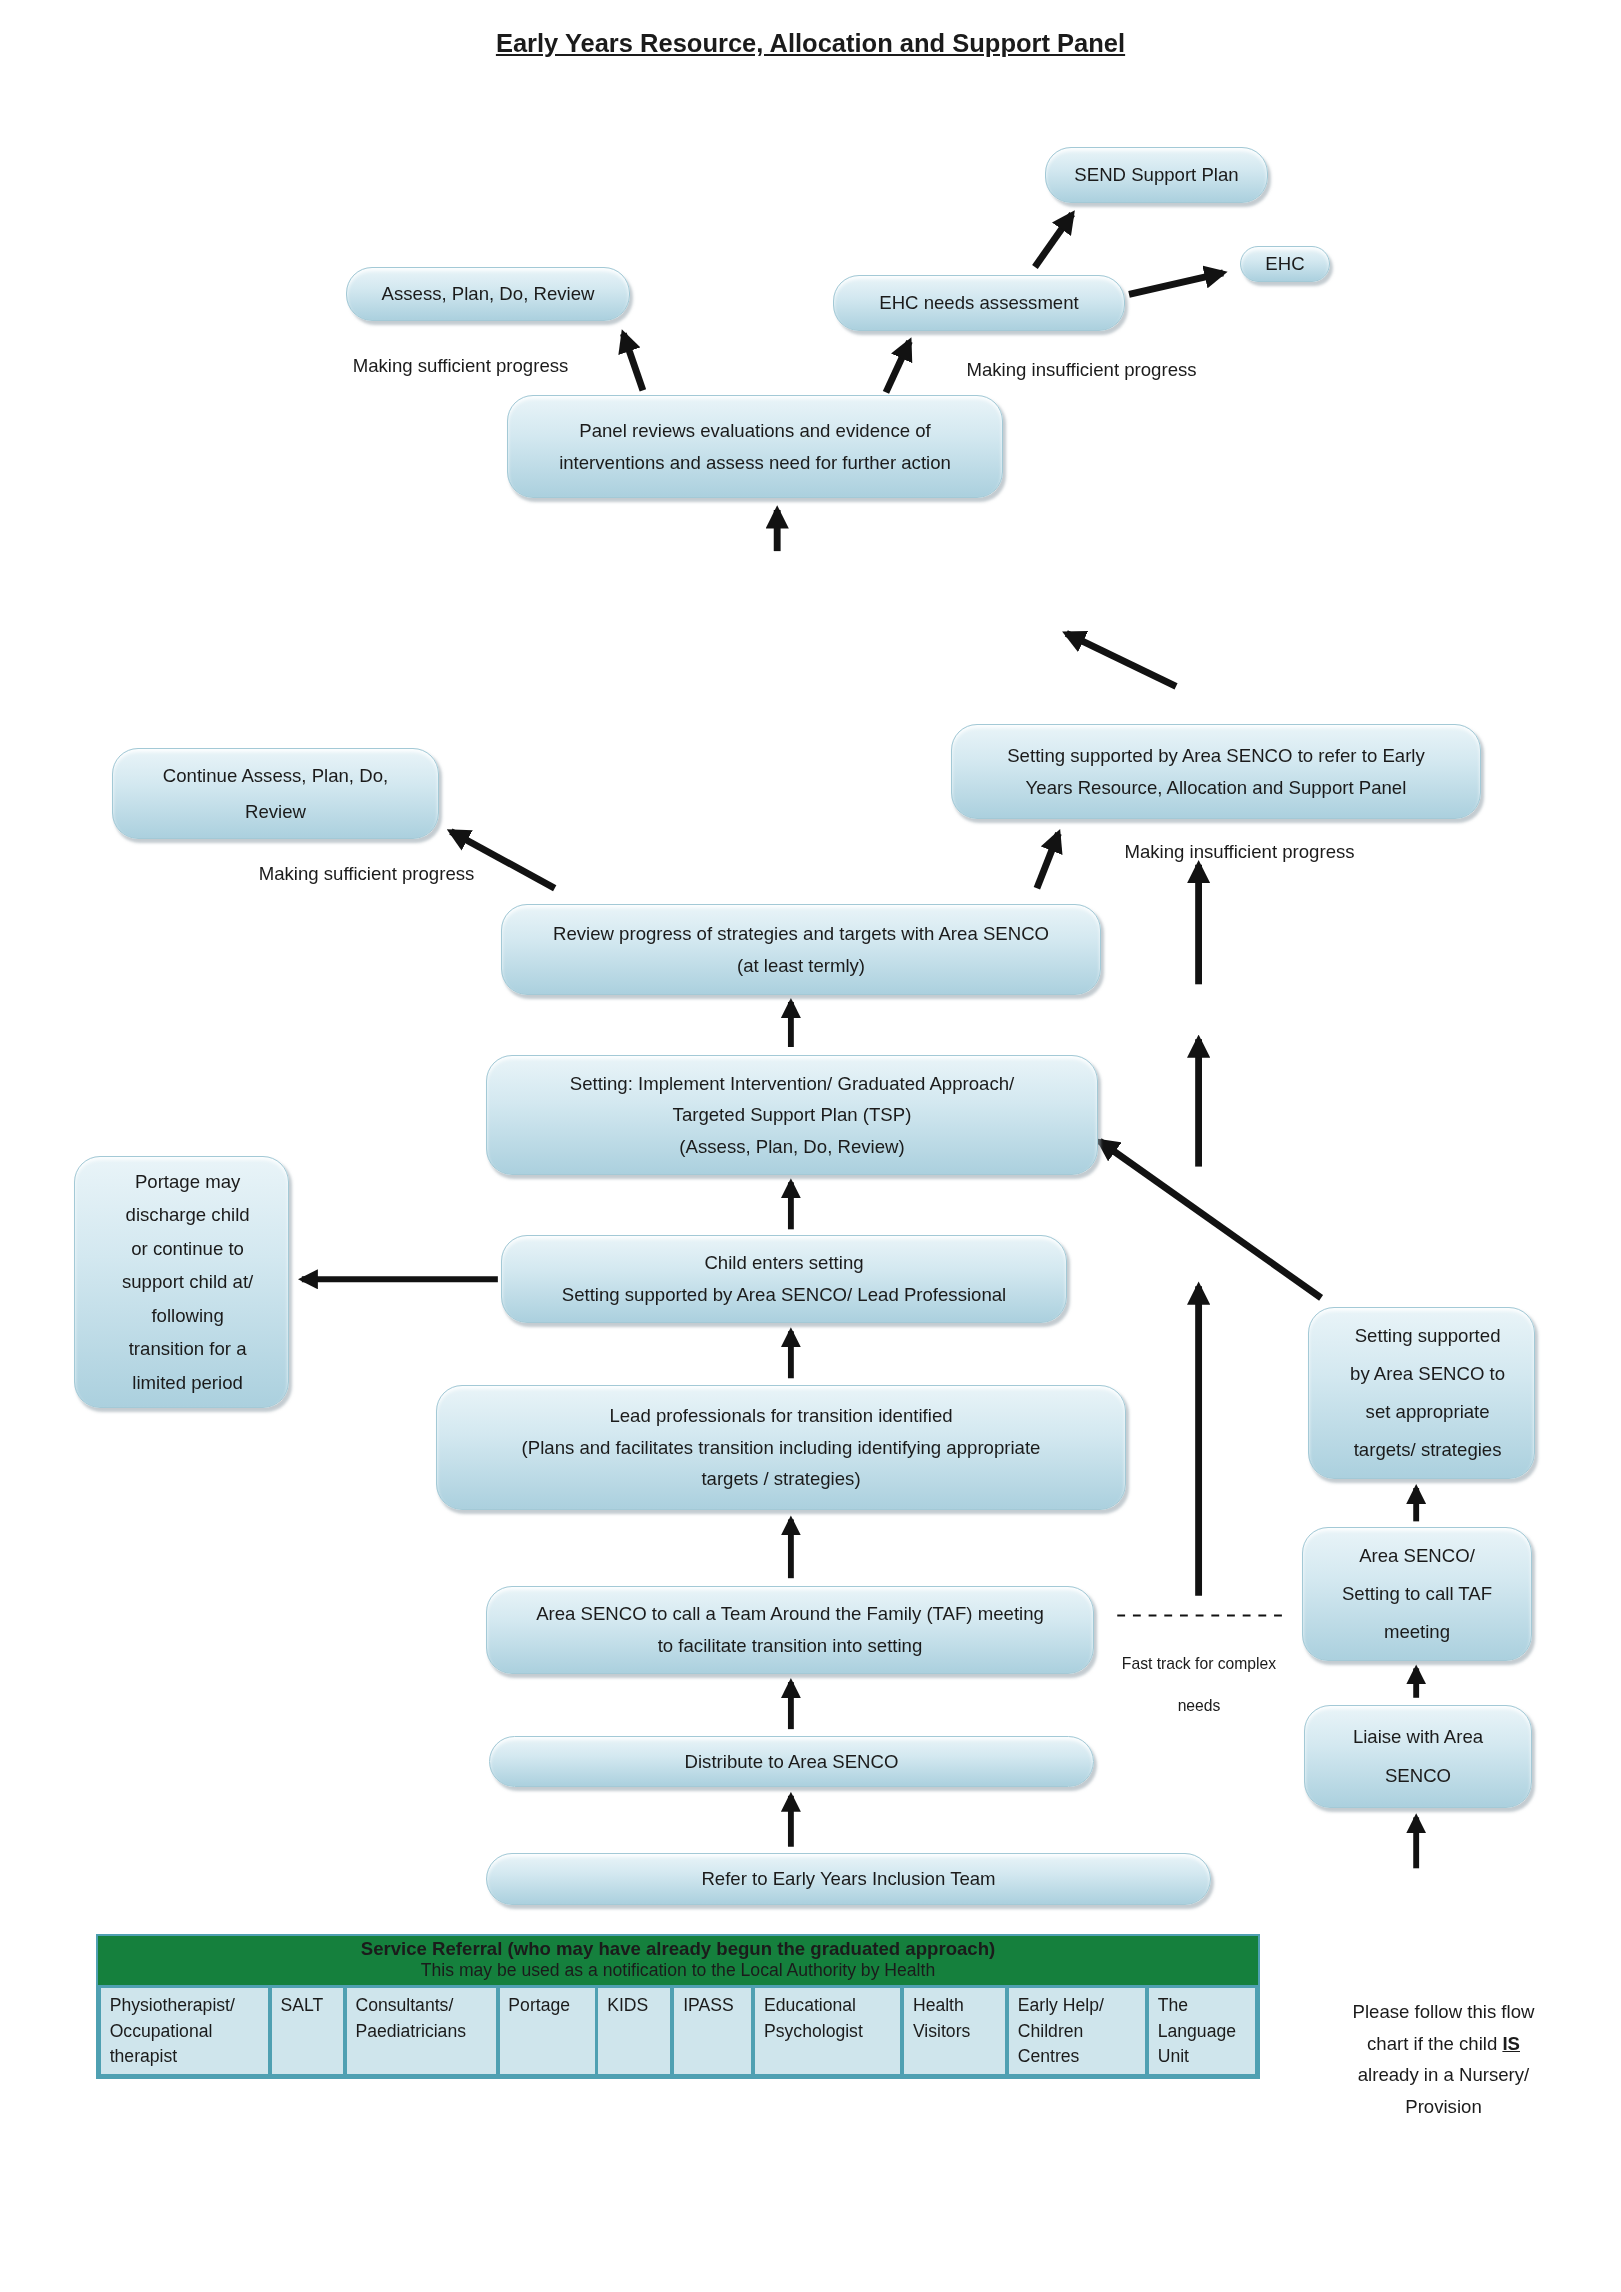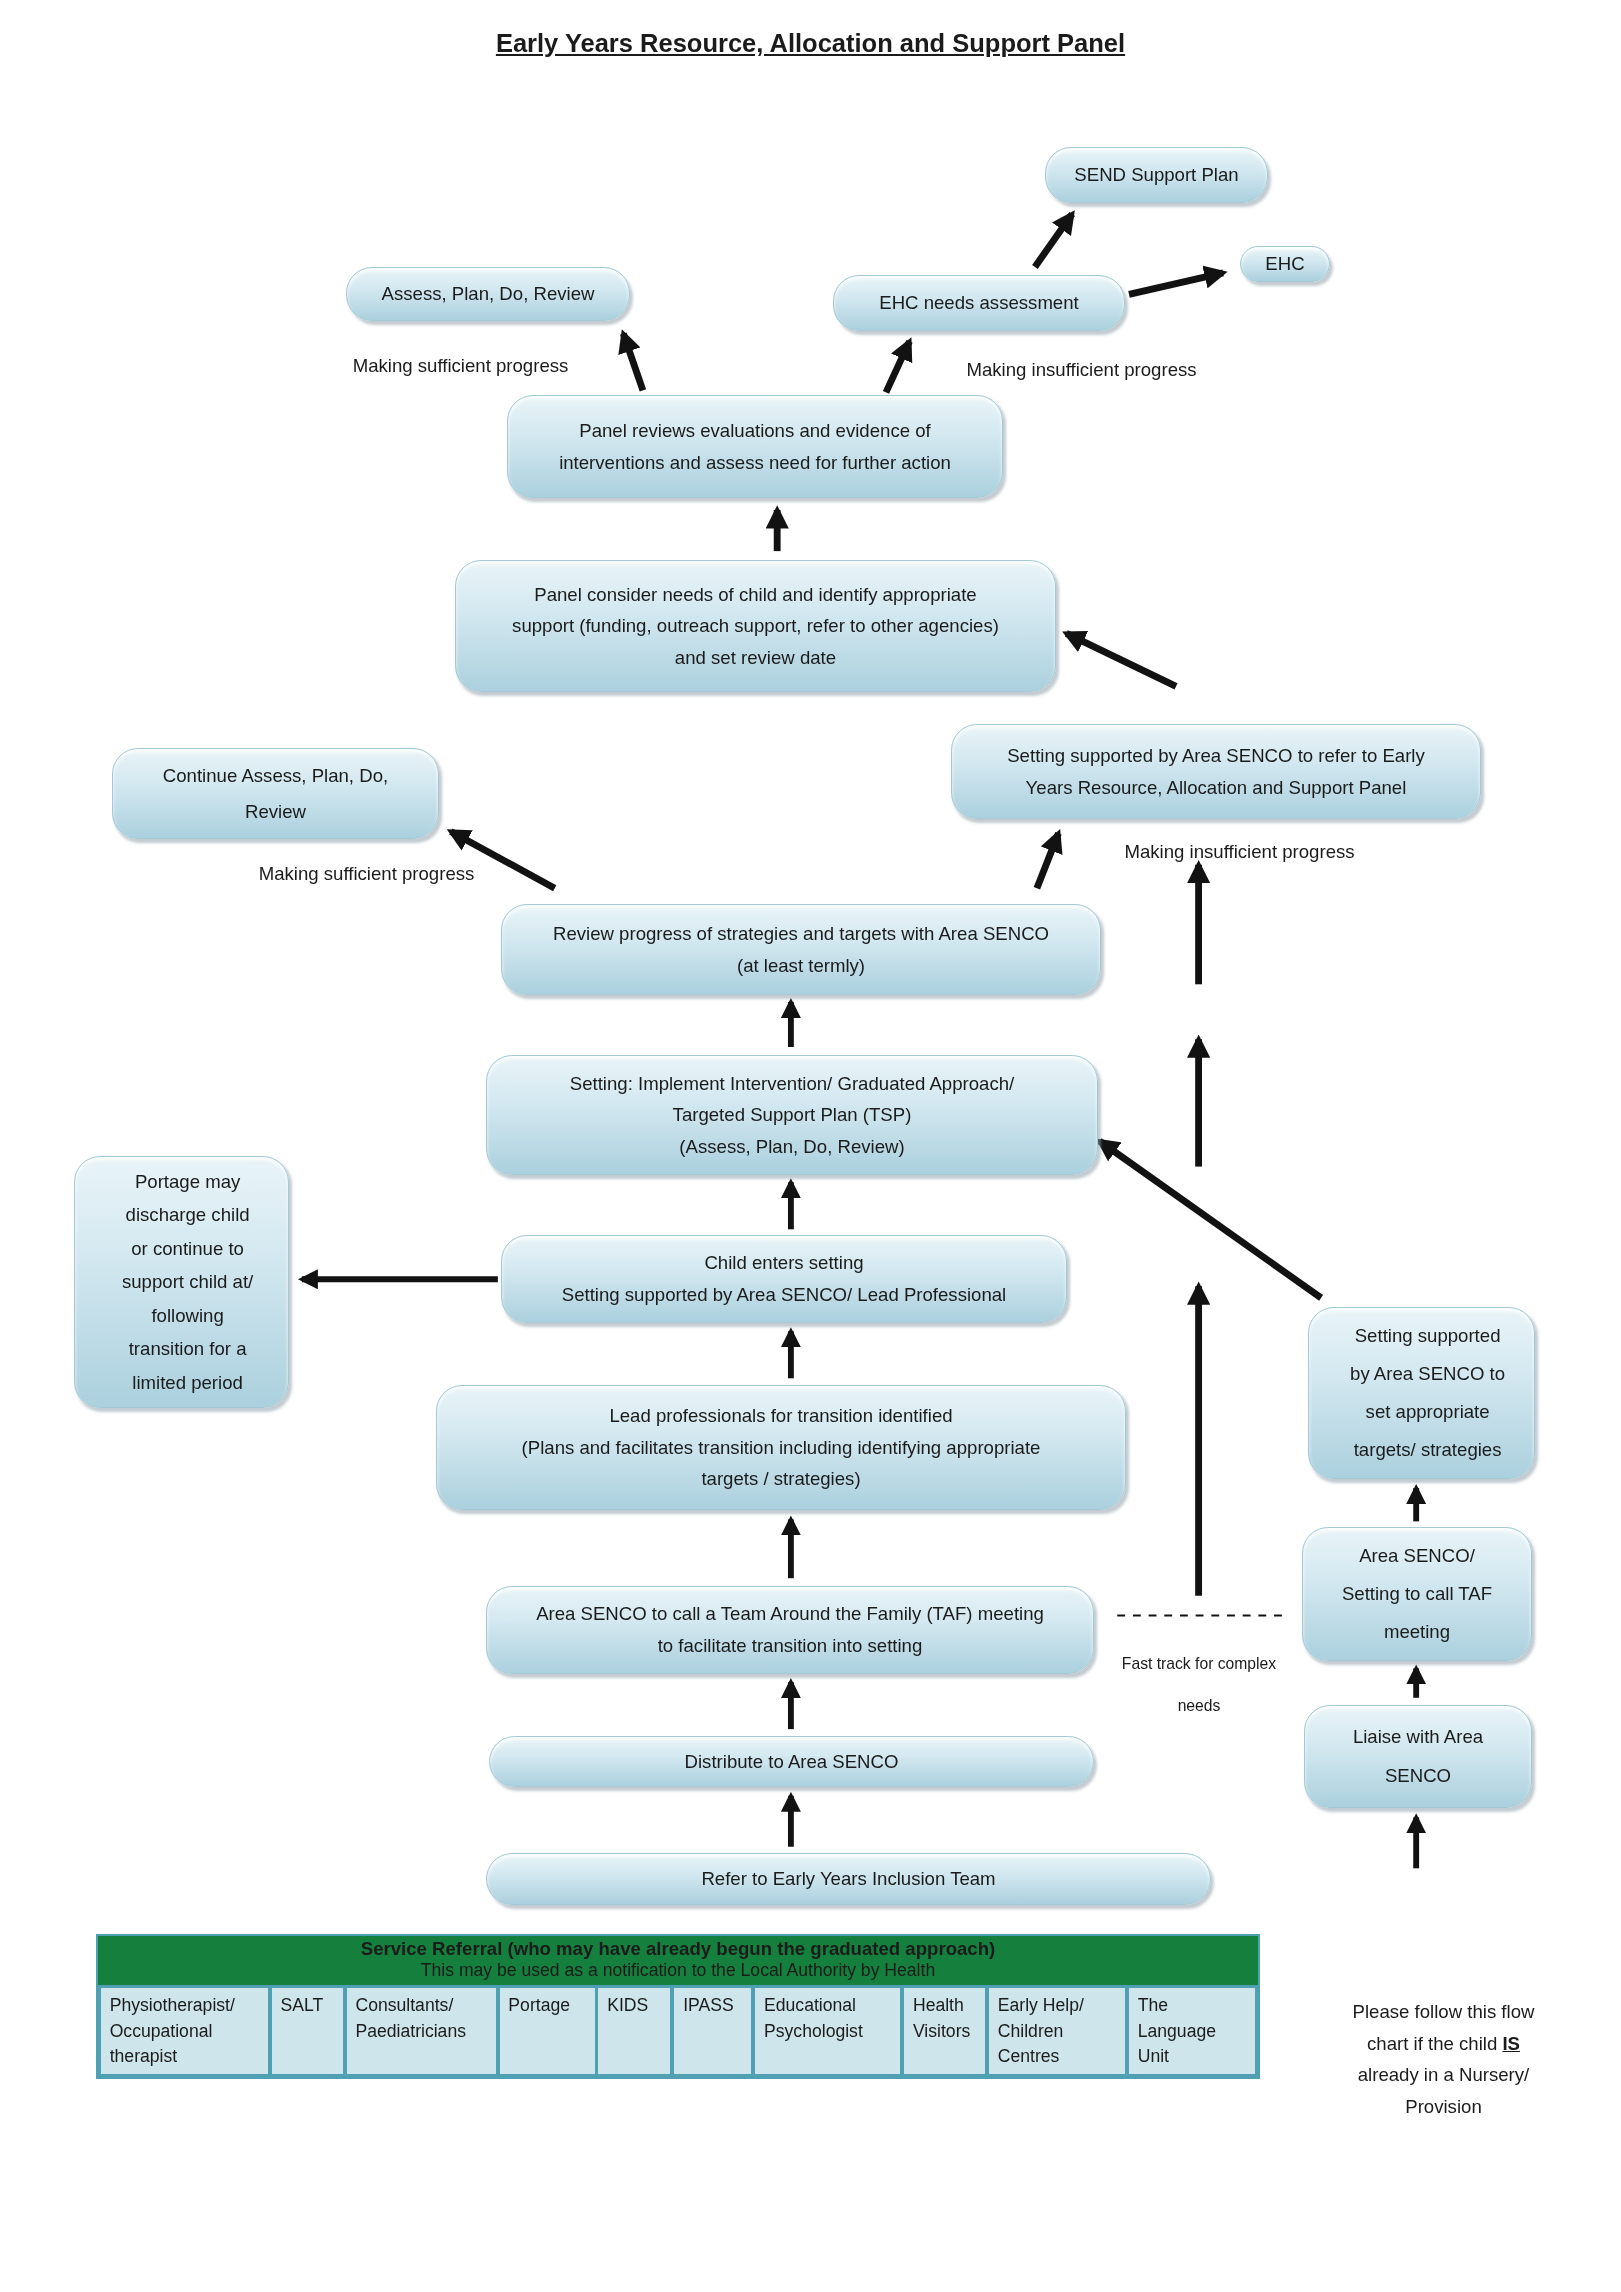--- a/index.html
+++ b/index.html
@@ -48,21 +48,21 @@
 
   .svc-table{position:absolute;z-index:2;left:81px;top:1934px;width:1164px;
              border:2.9px solid #4fa0b2;background:#15803d;box-sizing:border-box;margin-left:15px;}
   .svc-header{text-align:center;padding:2px 3.9px 3.9px;}
   .svc-header .t1{font-weight:bold;font-size:18.6px;line-height:1.2;}
   .svc-header .t2{font-size:17.6px;line-height:1.2;}
   .svc-row{display:flex;background:#4fa0b2;padding:2.9px;gap:3.9px;}
   .svc-cell{background:#cfe5ec;padding:4.9px 8.8px;font-size:17.6px;line-height:1.45;
             white-space:pre-line;box-sizing:border-box;min-height:82px;flex:0 0 auto;}
   .w1{width:167px;} .w2{width:71px;} .w3{width:149px;} .w4{width:95px;} .w5{width:72px;}
-  .w6{width:77px;} .w7{width:145px;} .w8{width:81px;} .w9{width:136px;} .w10{flex:1;}
+  .w6{width:77px;} .w7{width:145px;} .w8{width:101px;} .w9{width:136px;} .w10{flex:1;}
 </style>
 </head>
 <body>
 
 <div class="canvas">
 
   <div class="title">Early Years Resource, Allocation and Support Panel</div>
 
   <svg class="arrows" width="1621" height="2293" viewBox="0 0 1654 2339">
     <defs>
@@ -94,23 +94,20 @@
     <line x1="508" y1="1305" x2="308" y2="1305" stroke="#121212" stroke-width="6" marker-end="url(#ah)"></line>
     <line x1="1140" y1="1648" x2="1312" y2="1648" stroke="#121212" stroke-width="2" stroke-dasharray="8 8"></line>
   </svg>
 
   <div class="box b-send">SEND Support Plan</div>
   <div class="box b-ehc">EHC</div>
   <div class="box b-assess">Assess, Plan, Do, Review</div>
   <div class="box b-ehcneeds">EHC needs assessment</div>
   <div class="box b-panelrev">Panel reviews evaluations and evidence of
 interventions and assess need for further action</div>
-  <div class="box b-panelcon">Panel consider needs of child and identify appropriate
-support (funding, outreach support, refer to other agencies)
-and set review date</div>
   <div class="box b-contassess">Continue Assess, Plan, Do,
 Review</div>
   <div class="box b-settingrefer">Setting supported by Area SENCO to refer to Early
 Years Resource, Allocation and Support Panel</div>
   <div class="box b-reviewprog">Review progress of strategies and targets with Area SENCO
 (at least termly)</div>
   <div class="box b-settingimpl">Setting: Implement Intervention/ Graduated Approach/
 Targeted Support Plan (TSP)
 (Assess, Plan, Do, Review)</div>
   <div class="box b-portage">Portage may

